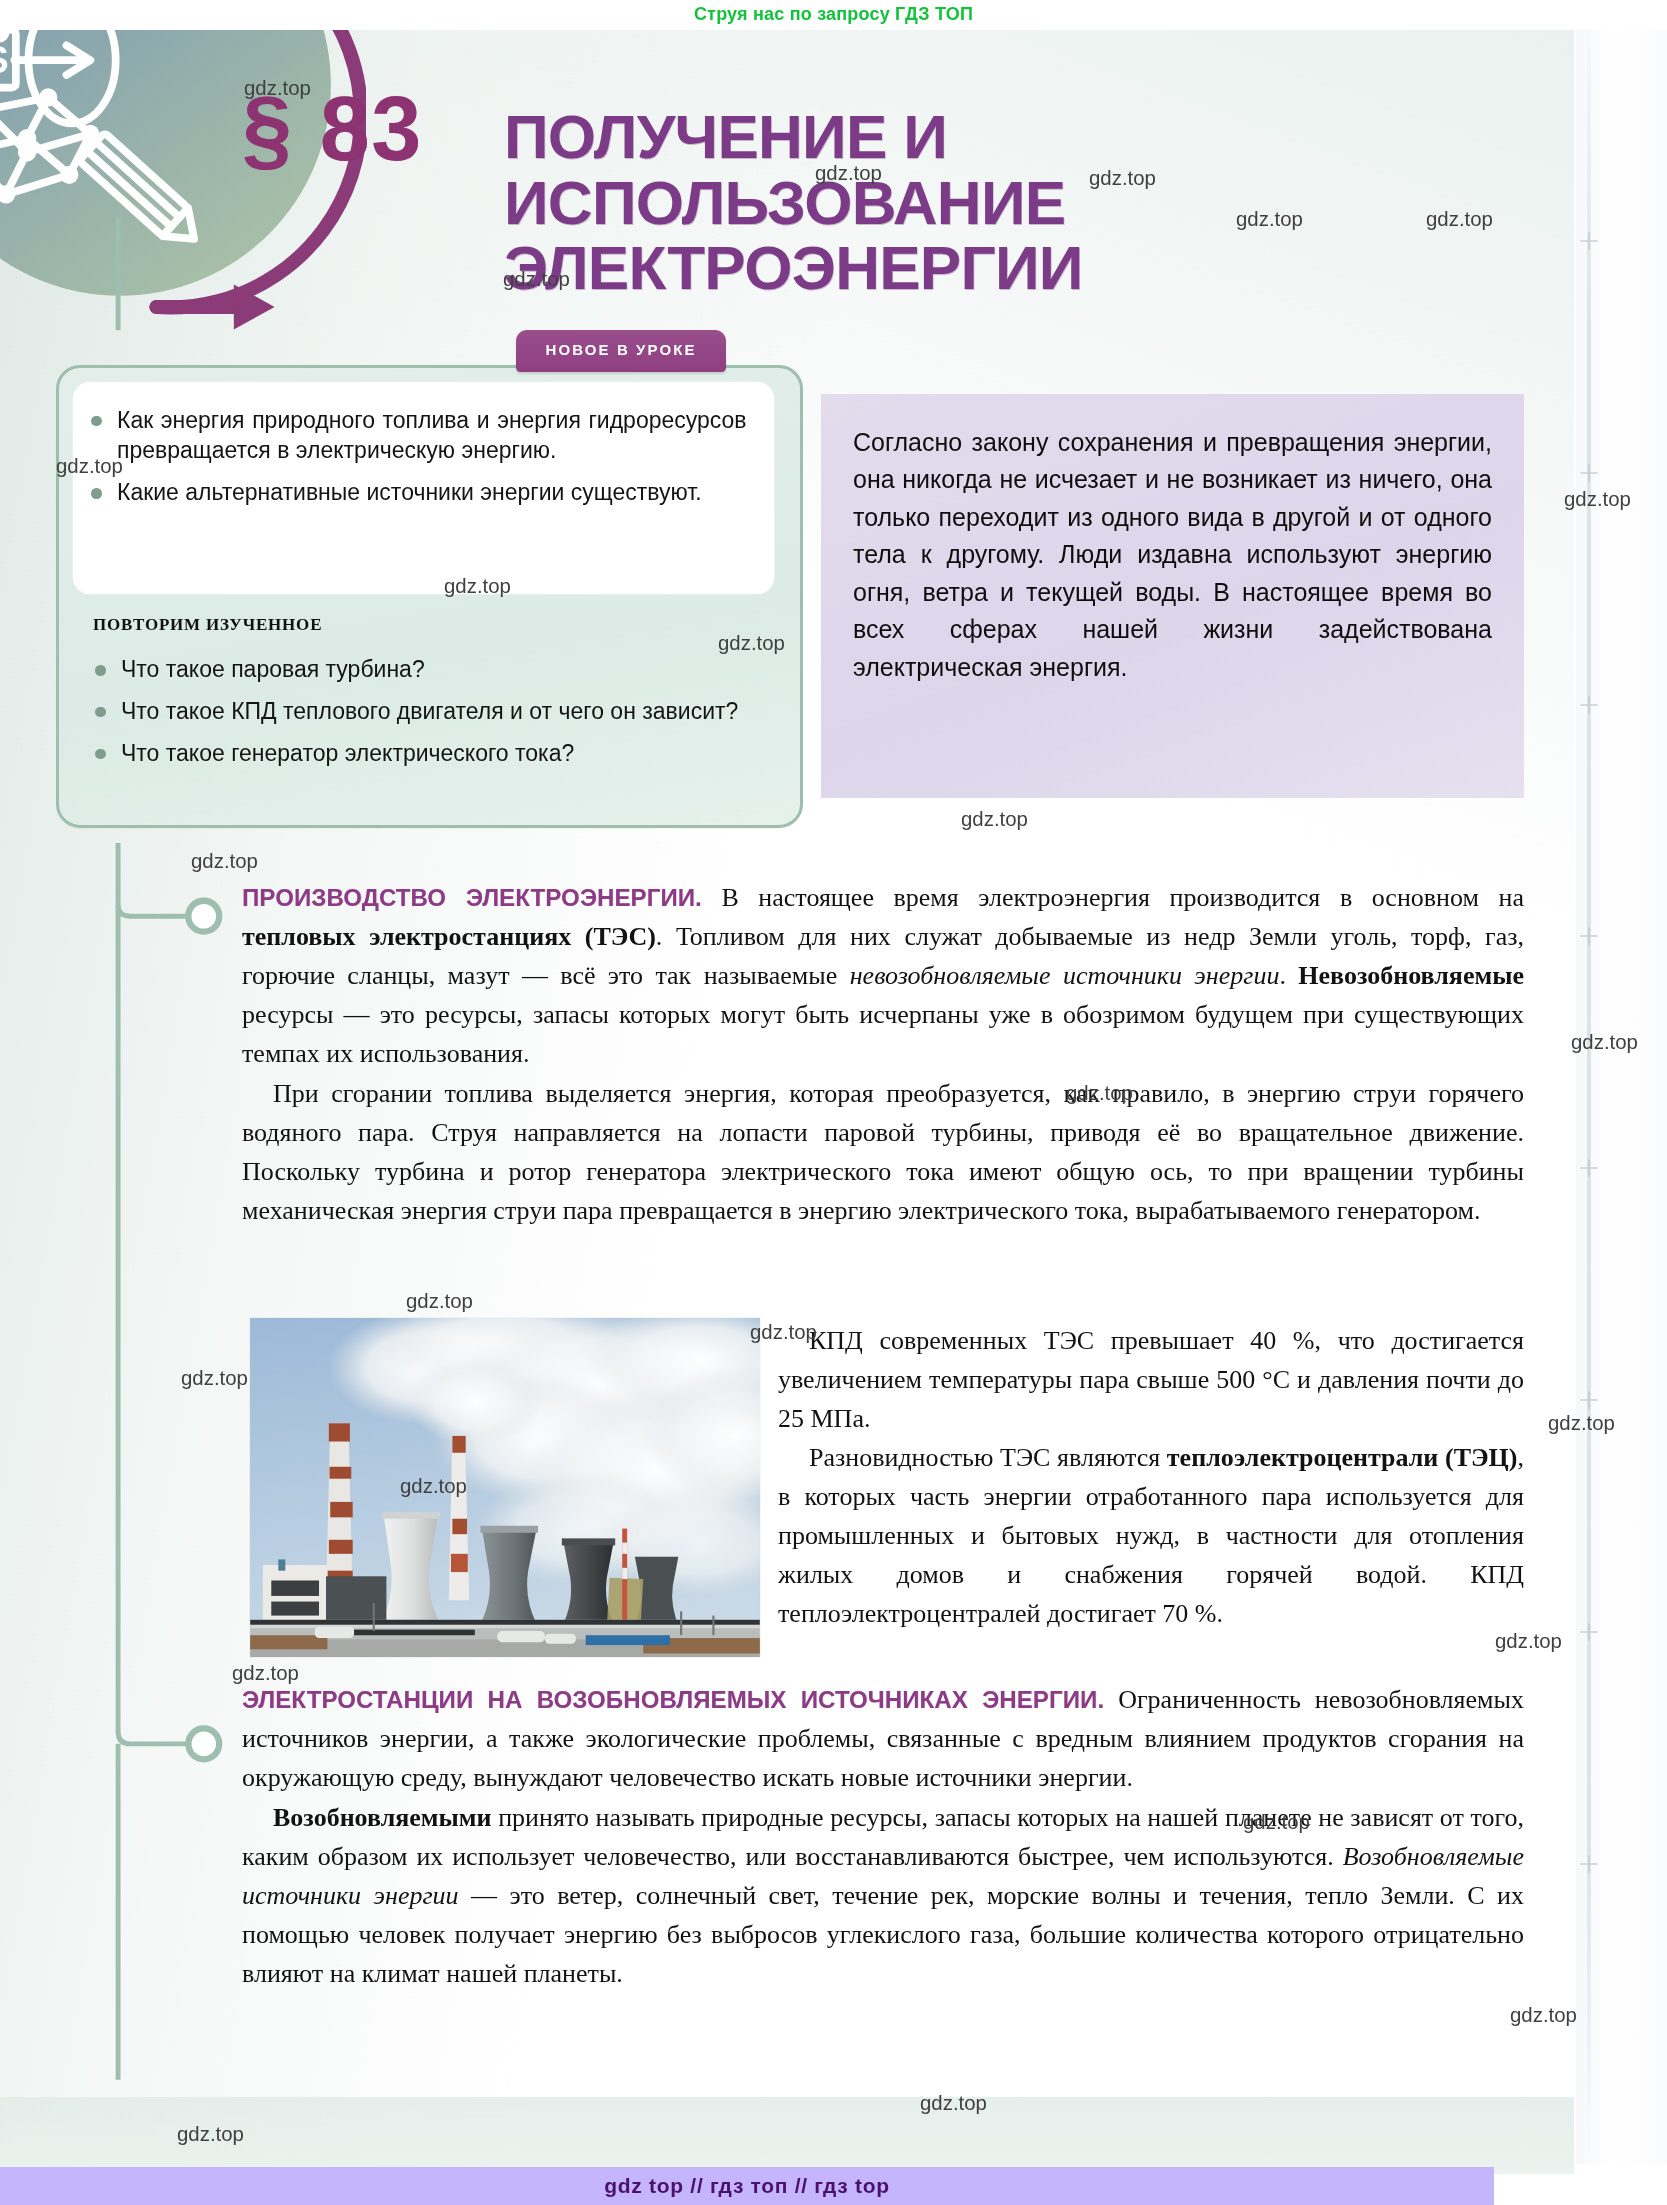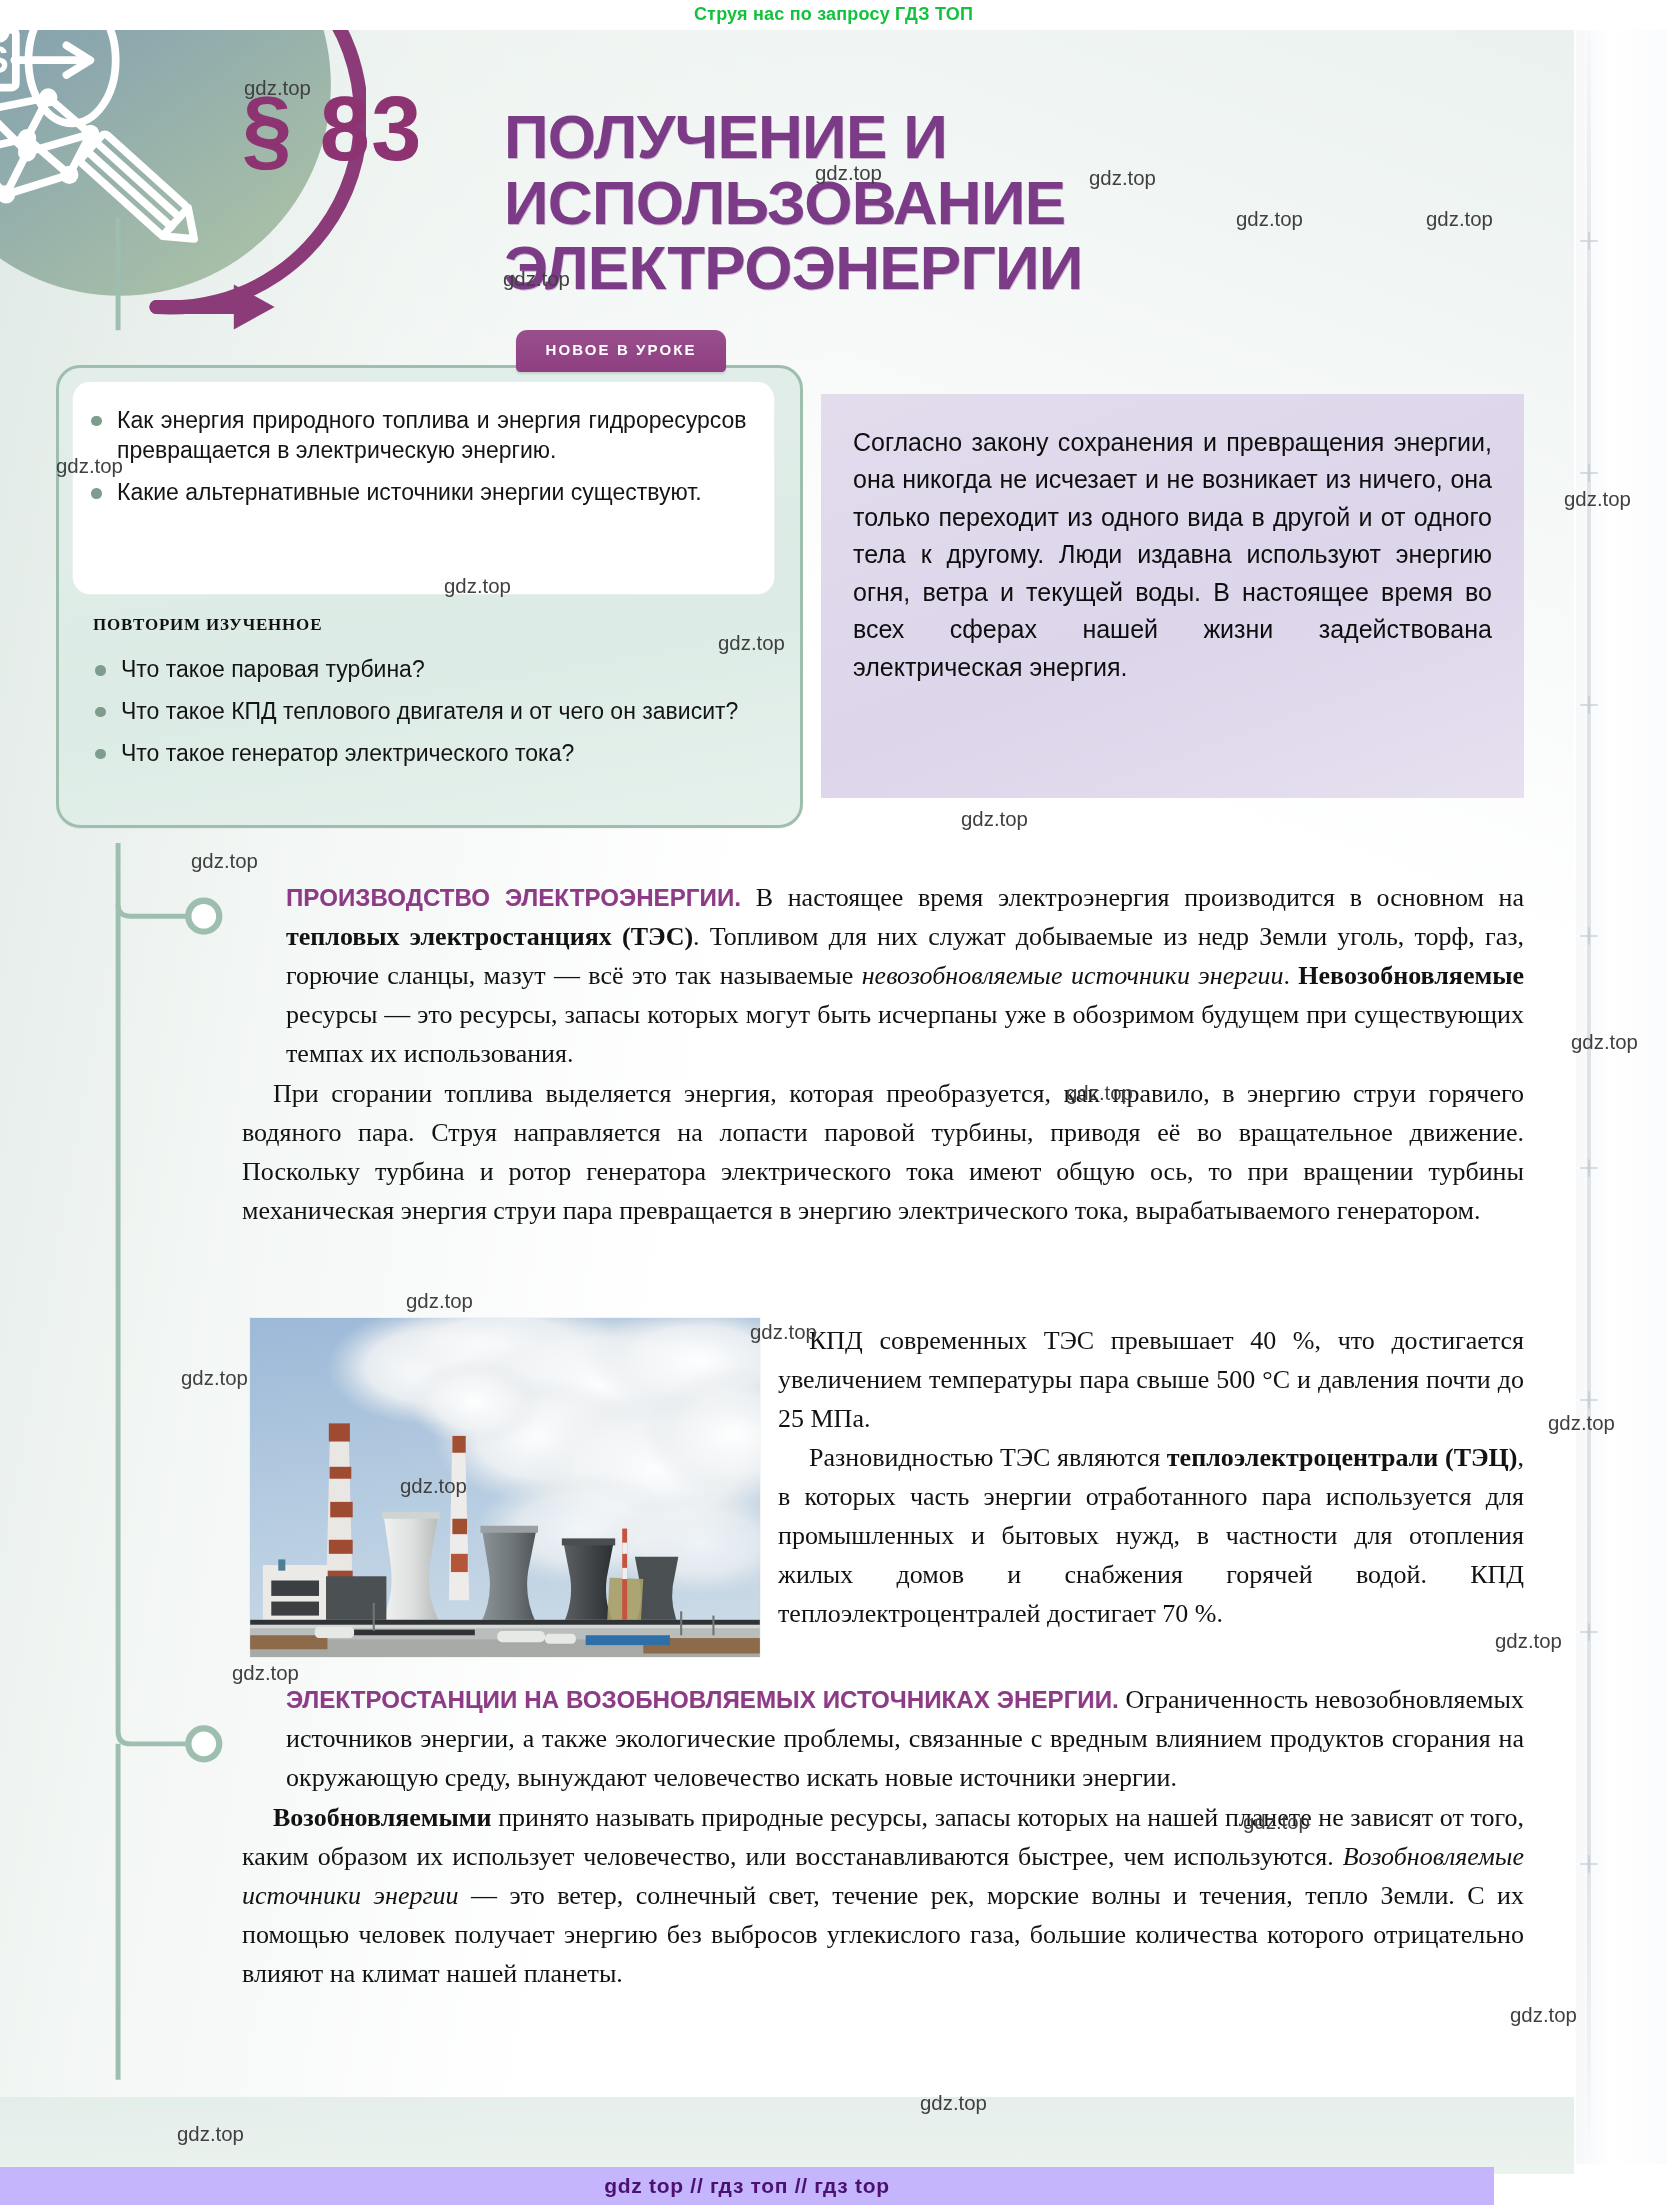--- a/index.html
+++ b/index.html
@@ -134,21 +134,21 @@
   .body-col{
     position:absolute;left:242px;top:878px;width:1282px;z-index:9;
   }
   p.bt{
     margin:0 0 1.4px 0;
     font-family:"Liberation Serif",serif;
     font-size:26px;line-height:1.50;color:#121212;
     text-align:justify;text-justify:inter-word;
     text-indent:31px;
   }
-  p.bt.noind{text-indent:0;margin-left:44px;}
+  p.bt.noind{text-indent:0;}
   .shead{
     font-family:"Liberation Sans",sans-serif;
     font-weight:800;font-size:24px;color:#8d3b86;letter-spacing:0.1px;
     text-shadow:0.4px 0.4px 0 rgba(141,59,134,.3);
   }
   b.bold{font-weight:700;}
   i.ital{font-style:italic;}
 
   
   .photo{

